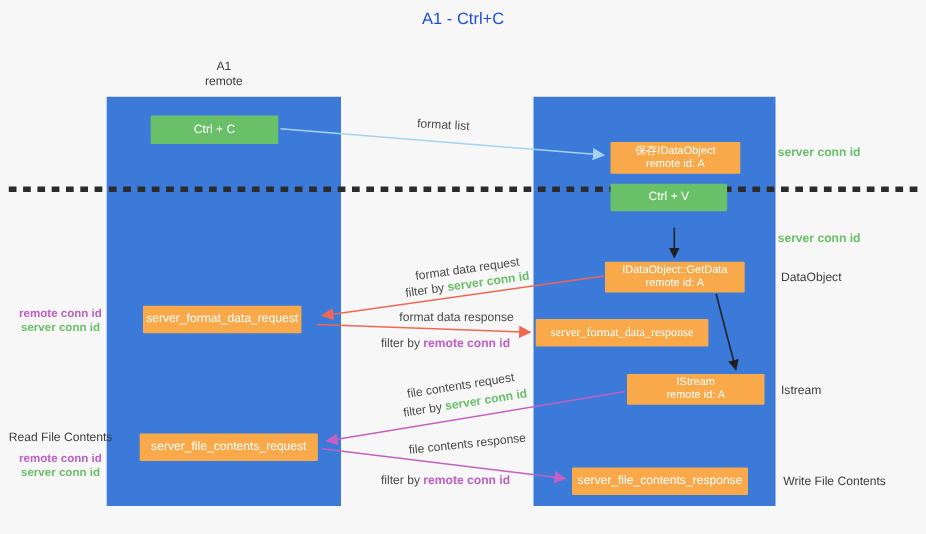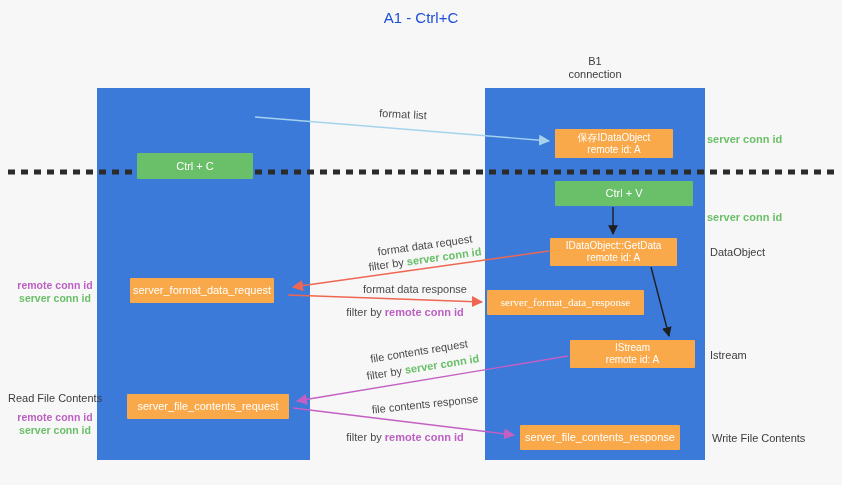--- a/index.html
+++ b/index.html
@@ -43,23 +43,23 @@
   .dotted{stroke:#2b2b2b;stroke-width:5;stroke-dasharray:7 6;}
   
   .node{
     position:absolute;z-index:3;color:#fff;display:flex;flex-direction:column;
     align-items:center;justify-content:center;text-align:center;
     font-size:11px;line-height:13px;border-radius:1px;
   }
   .node.two{font-size:10px;line-height:12px;}
   .green{background:var(--node-green,#6abf69);}
   .orange{background:var(--node-orange,#f9a94a);}
-  .n-ctrl-c{left:137px;top:105px;width:116px;height:26px;margin-top:48px;}
+  .n-ctrl-c{left:137px;top:105px;width:116px;height:26px;}
   .n-save{left:555px;top:129px;width:118px;height:29px;}
-  .n-ctrl-v{left:555px;top:181px;width:138px;height:25px;}
+  .n-ctrl-v{left:555px;top:167px;width:106px;height:25px;}
   .n-getdata{left:550px;top:238px;width:127px;height:28px;align-items:center;}
   .n-format-req{left:130px;top:278px;width:144px;height:25px;}
   .n-format-resp{left:487px;top:290px;width:157px;height:25px;font-family:Liberation Serif, serif;}
   .n-istream{left:570px;top:340px;width:125px;height:28px;}
   .n-file-req{left:127px;top:394px;width:162px;height:25px;}
   .n-file-resp{left:520px;top:425px;width:160px;height:25px;}
   
   .side{position:absolute;z-index:3;font-size:11px;line-height:13px;color:#3c3c3c;white-space:nowrap;}
   .bold{font-weight:bold;}
   .t-green{color:var(--text-green,#6abf69);}
@@ -94,23 +94,23 @@
 </style>
 </head>
 <body>
 
 <div class="canvas">
 
   <div class="title">
     <div>A1 - Ctrl+C</div>
   </div>
 
-  <div class="lane-header lh-right">
-    <div>B1</div>
-    <div>connection</div>
+  <div class="lane-header lh-left">
+    <div>A1</div>
+    <div>remote</div>
   </div>
 
   <div class="lane lane-left"></div>
   <div class="lane lane-right"></div>
 
   <svg class="arrows" viewBox="0 0 842 485">
     <defs>
       <marker id="m-blue" viewBox="0 0 10 10" refX="9" refY="5" markerWidth="8" markerHeight="8" orient="auto-start-reverse">
         <path class="mk-blue" d="M0,0 L10,5 L0,10 z"></path>
       </marker>

